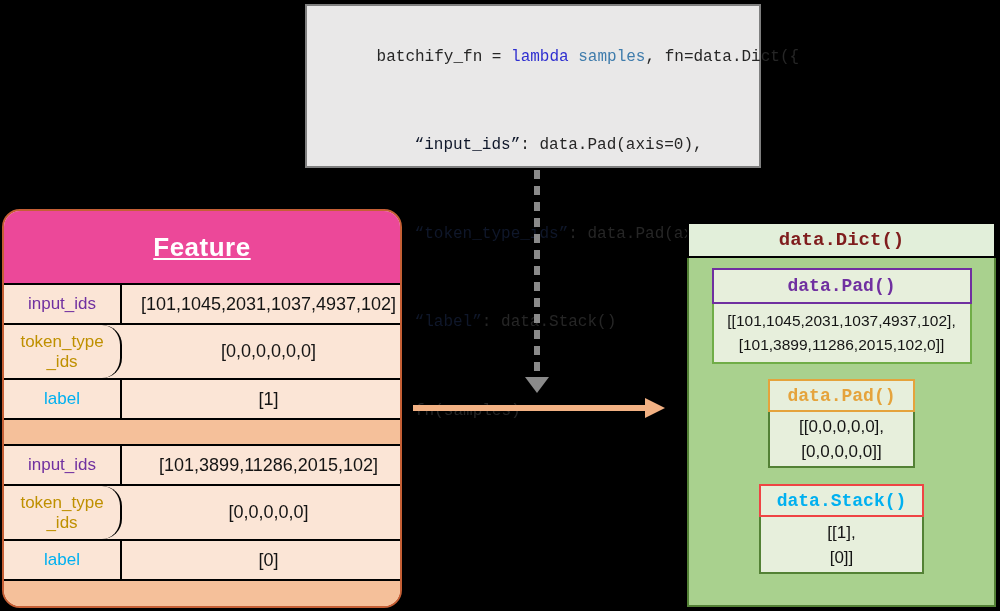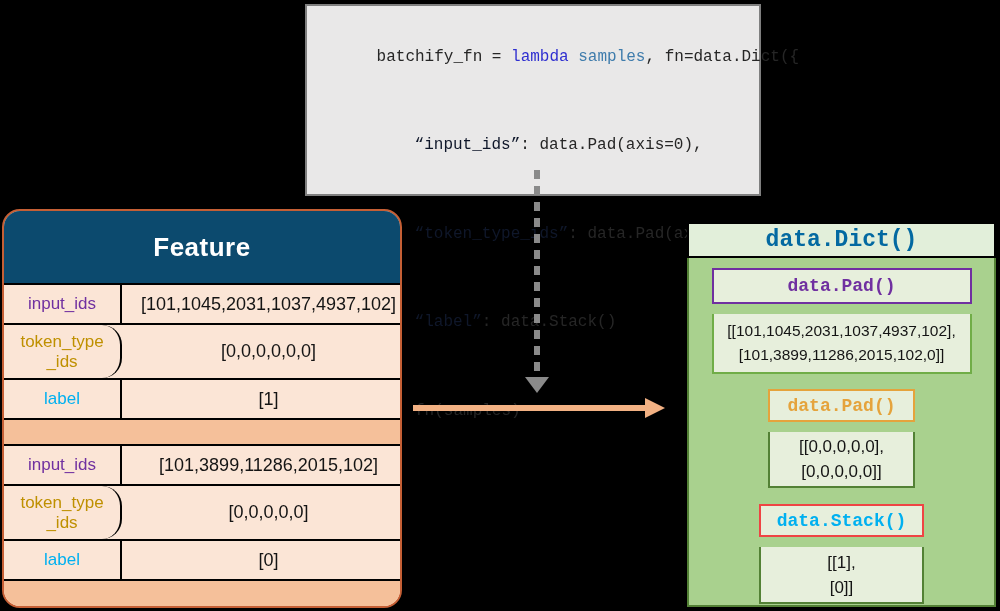--- a/index.html
+++ b/index.html
@@ -1,20 +1,20 @@
 <!DOCTYPE html>
 <html><head>
 <meta charset="utf-8">
 <style>
   html,body{margin:0;padding:0;background:#000;}
   .canvas{position:relative;width:1000px;height:611px;background:#000;
           font-family:"Liberation Sans",sans-serif;overflow:hidden;}
 
   
-  .code-box{position:absolute;left:305px;top:4px;width:456px;height:192px;
+  .code-box{position:absolute;left:305px;top:4px;width:456px;height:164px;
             background:#e9e8e8;border:2px solid #7f7f7f;box-sizing:border-box;
             padding:7px 0 0 12px;}
   .code-line{font-family:"Liberation Mono","DejaVu Sans Mono",monospace;
              font-size:16px;line-height:29.5px;white-space:pre;color:#262626;}
   .code-line.indent{padding-left:38px;}
   .c-def{color:#262626;}
   .c-kw{color:#2f2fd0;}
   .c-param{color:#3f7cac;}
   .c-str{color:#0f172a;}
 
@@ -26,51 +26,51 @@
              border-top:16px solid #8a8a8a;}
   .orange-line{position:absolute;left:413px;top:405px;width:232px;height:6px;background:#f2b183;}
   .orange-head{position:absolute;left:645px;top:398px;width:0;height:0;
                border-top:10px solid transparent;border-bottom:10px solid transparent;
                border-left:20px solid #f2b183;}
 
   
   .feature{position:absolute;left:2px;top:209px;width:400px;height:399px;
            box-sizing:border-box;border:2px solid #c55f35;border-radius:18px;
            overflow:hidden;background:#fbe5d6;display:flex;flex-direction:column;}
-  .f-header{height:72px;flex:0 0 72px;background:#0c4a6e;border-bottom:2px solid #000;
+  .f-header{height:72px;flex:0 0 72px;background:#ec4899;border-bottom:2px solid #000;
             display:flex;align-items:center;justify-content:center;
-            color:#fff;font-weight:bold;font-size:26px;letter-spacing:.5px;}
+            color:#fff;font-weight:bold;font-size:26px;letter-spacing:.5px;text-decoration:underline;}
   .f-row{display:flex;border-bottom:2px solid #000;background:#fbe5d6;flex:0 0 auto;}
   .f-row .key{width:118px;flex:0 0 118px;border-right:2px solid #000;box-sizing:border-box;
               display:flex;align-items:center;justify-content:center;
               font-size:17px;line-height:20px;white-space:pre-line;text-align:center;}
   .f-row .val{flex:1;display:flex;align-items:center;justify-content:center;
               font-size:18px;color:#141414;margin-left:15px;}
   .h38{height:38px;} .h53{height:53px;}
   .f-sep{height:24px;flex:0 0 24px;background:#f5c09a;border-bottom:2px solid #000;}
   .f-footer{flex:1;background:#f5c09a;}
   .k-purple{color:#7030a0;} .k-gold{color:#bf9000;border-radius:20px;} .k-cyan{color:#00b0f0;}
 
   
   .dict{position:absolute;left:687px;top:222px;width:309px;height:385px;
         box-sizing:border-box;display:flex;flex-direction:column;}
   .dict-header{flex:0 0 36px;background:#e2efda;border:2px solid #000;box-sizing:border-box;
                display:flex;align-items:center;justify-content:center;
                font-family:"Liberation Mono","DejaVu Sans Mono",monospace;
-               font-weight:bold;font-size:23px;color:#0369a1;}
+               font-weight:bold;font-size:19px;color:#7f1d1d;}
   .dict-body{flex:1;background:#a9d18e;border:2px solid #538135;border-top:none;
              box-sizing:border-box;display:flex;flex-direction:column;align-items:center;}
   .item{display:flex;flex-direction:column;}
   .item-header{box-sizing:border-box;display:flex;align-items:center;justify-content:center;
                background:#e7efdc;font-family:"Liberation Mono","DejaVu Sans Mono",monospace;
                font-weight:bold;font-size:18px;}
   .item-values{box-sizing:border-box;background:#e7efdc;border:2px solid #538135;border-top:none;
                display:flex;align-items:center;justify-content:center;
                font-size:16px;line-height:25px;white-space:pre-line;
-               text-align:center;color:#141414;margin-top:10px;}
+               text-align:center;color:#141414;}
   .item-pad1{width:260px;margin-top:10px;}
   .item-pad1 .item-header{height:36px;border:2px solid #7030a0;color:#7030a0;}
   .item-pad1 .item-values{height:60px;border-color:#70ad47;font-size:15.5px;line-height:24px;}
   .item-pad2{width:147px;margin-top:15px;}
   .item-pad2 .item-header{height:33px;border:2px solid #e5a33c;color:#e5a33c;}
   .item-pad2 .item-values{height:56px;font-size:17px;}
   .item-stack{width:165px;margin-top:16px;}
   .item-stack .item-header{height:33px;border:2px solid #ef4444;color:#00b0f0;}
   .item-stack .item-values{height:57px;font-size:17px;}
 </style>

